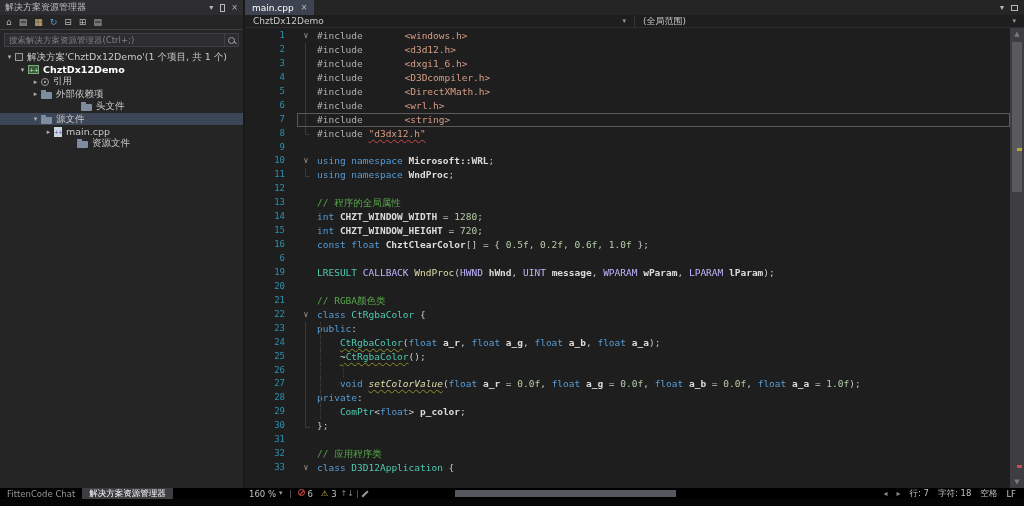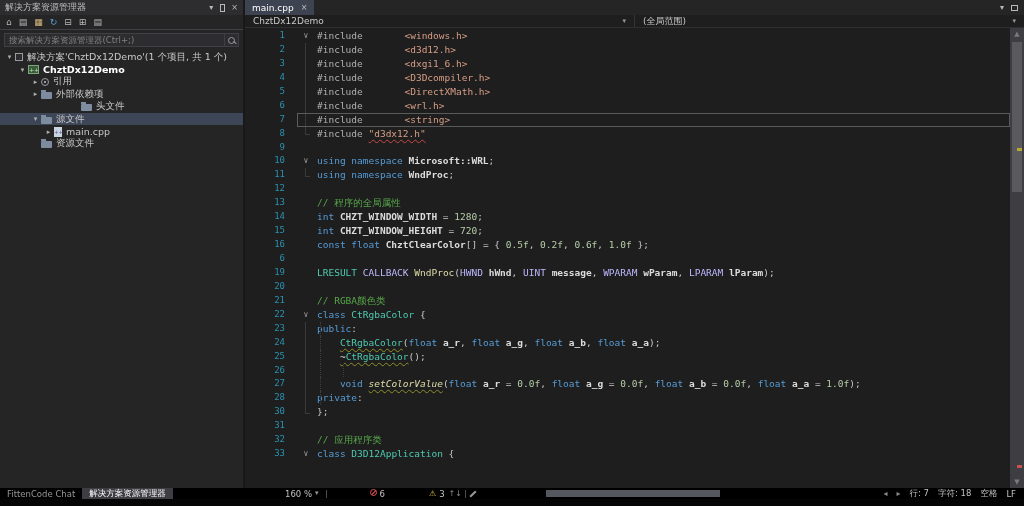--- a/index.html
+++ b/index.html
@@ -78,21 +78,21 @@
   .vs-arrow { display:block; height:12px; text-align:center; font-size:7px; line-height:12px; color:#7a7a7a; }
   .vs-arrow.bottom { position:absolute; bottom:0; left:0; right:0; }
   .vs-thumb { position:absolute; left:2px; right:2px; background:#5a5a5e; display:block; }
   .vs-mark { position:absolute; left:7px; width:5px; height:3px; display:block; }
 
   
   #statusbar { position:absolute; left:0; right:0; bottom:7px; height:11px; background:#000000; display:flex; align-items:center; font-size:8.5px; color:#c0c0c0; }
   .sb-tools { width:245px; flex:none; display:flex; height:100%; }
   .tool-tab { padding:0 7px; display:flex; align-items:center; color:#969696; }
   .tool-tab.active { background:#3e3e42; color:#ffffff; }
-  .sb-item { display:flex; gap:3px; padding:0 4px;margin-left:36px; }
+  .sb-item { display:flex; gap:3px; padding:0 4px; }
   .vsep { width:1px; height:8px; background:#4a4a4a; margin:0 3px; }
   .err-shape { display:inline-block; width:7px; height:7px; border:1px solid #e05050; border-radius:50%; position:relative; }
   .err-shape::after { content:""; position:absolute; left:0px; top:2.5px; width:6px; height:1px; background:#e05050; transform:rotate(-45deg); }
   .warn-glyph { color:#d8c040; font-size:8px; }
   .arr { color:#8a8a8a; font-size:8px; }
   .pencil-shape { display:inline-block; width:8px; height:2px; background:#9a9a9a; transform:rotate(-45deg); }
   .hscroll { flex:1; height:100%; margin:0 6px; position:relative; }
   #hthumb { position:absolute; top:2px; bottom:2px; background:#55585e; }
   .sb-right { display:flex; align-items:center; gap:9px; padding-right:8px; flex:none; }
   #blackstrip { position:absolute; left:0; right:0; bottom:0; height:7px; background:#050505; }
@@ -150,21 +150,21 @@
       <div class="tree-row selected" style="padding-left: 30px;">
         <span class="tw">▾</span>
         <span class="ico ico-folder"></span>
         <span class="tree-label">源文件</span>
       </div>
       <div class="tree-row" style="padding-left: 43px;">
         <span class="tw">▸</span>
         <span class="ico ico-cpp-file"></span>
         <span class="tree-label">main.cpp</span>
       </div>
-      <div class="tree-row" style="padding-left: 30px;">
+      <div class="tree-row" style="padding-left: 30px; margin-left: 36px;">
         <span class="tw"></span>
         <span class="ico ico-folder"></span>
         <span class="tree-label">资源文件</span>
       </div>
     </div>
 </aside>
 
 <div id="main">
   <div class="tabstrip">
     <div class="tab">
@@ -208,20 +208,21 @@
         <div class="crow"><span class="ln">19</span><span class="fold"></span><span class="ct"><span class="tk-type">LRESULT</span><span class="tk-id"> </span><span class="tk-macro">CALLBACK</span><span class="tk-id"> </span><span class="tk-fn">WndProc</span><span class="tk-op">(</span><span class="tk-macro">HWND</span><span class="tk-id"> hWnd</span><span class="tk-op">, </span><span class="tk-macro">UINT</span><span class="tk-id"> message</span><span class="tk-op">, </span><span class="tk-macro">WPARAM</span><span class="tk-id"> wParam</span><span class="tk-op">, </span><span class="tk-macro">LPARAM</span><span class="tk-id"> lParam</span><span class="tk-op">);</span></span></div>
         <div class="crow"><span class="ln">20</span><span class="fold"></span><span class="ct"></span></div>
         <div class="crow"><span class="ln">21</span><span class="fold"></span><span class="ct"><span class="tk-com">// RGBA颜色类</span></span></div>
         <div class="crow"><span class="ln">22</span><span class="fold open">∨</span><span class="ct"><span class="tk-kw">class</span><span class="tk-id"> </span><span class="tk-type">CtRgbaColor</span><span class="tk-op"> {</span></span></div>
         <div class="crow"><span class="ln">23</span><span class="fold guide"></span><span class="ct"><i class="iguide" style="left: 3px;"></i><span class="tk-kw">public</span><span class="tk-op">:</span></span></div>
         <div class="crow"><span class="ln">24</span><span class="fold guide"></span><span class="ct"><i class="iguide" style="left: 3px;"></i><span class="tk-id">    </span><span class="tk-typesq">CtRgbaColor</span><span class="tk-op">(</span><span class="tk-kw">float</span><span class="tk-id"> a_r</span><span class="tk-op">, </span><span class="tk-kw">float</span><span class="tk-id"> a_g</span><span class="tk-op">, </span><span class="tk-kw">float</span><span class="tk-id"> a_b</span><span class="tk-op">, </span><span class="tk-kw">float</span><span class="tk-id"> a_a</span><span class="tk-op">);</span></span></div>
         <div class="crow"><span class="ln">25</span><span class="fold guide"></span><span class="ct"><i class="iguide" style="left: 3px;"></i><span class="tk-id">    </span><span class="tk-idsq">~</span><span class="tk-typesq">CtRgbaColor</span><span class="tk-op">();</span></span></div>
         <div class="crow"><span class="ln">26</span><span class="fold guide"></span><span class="ct"><i class="iguide" style="left: 3px;"></i><i class="iguide" style="left: 26px;"></i></span></div>
         <div class="crow"><span class="ln">27</span><span class="fold guide"></span><span class="ct"><i class="iguide" style="left: 3px;"></i><span class="tk-id">    </span><span class="tk-kw">void</span><span class="tk-id"> </span><span class="tk-fnsq">setColorValue</span><span class="tk-op">(</span><span class="tk-kw">float</span><span class="tk-id"> a_r </span><span class="tk-op">= </span><span class="tk-num">0.0f</span><span class="tk-op">, </span><span class="tk-kw">float</span><span class="tk-id"> a_g </span><span class="tk-op">= </span><span class="tk-num">0.0f</span><span class="tk-op">, </span><span class="tk-kw">float</span><span class="tk-id"> a_b </span><span class="tk-op">= </span><span class="tk-num">0.0f</span><span class="tk-op">, </span><span class="tk-kw">float</span><span class="tk-id"> a_a </span><span class="tk-op">= </span><span class="tk-num">1.0f</span><span class="tk-op">);</span></span></div>
         <div class="crow"><span class="ln">28</span><span class="fold guide"></span><span class="ct"><i class="iguide" style="left: 3px;"></i><span class="tk-kw">private</span><span class="tk-op">:</span></span></div>
+        <div class="crow"><span class="ln">29</span><span class="fold guide"></span><span class="ct"><i class="iguide" style="left: 3px;"></i><span class="tk-id">    </span><span class="tk-type">ComPtr</span><span class="tk-op">&lt;</span><span class="tk-kw">float</span><span class="tk-op">&gt; </span><span class="tk-id">p_color</span><span class="tk-op">;</span></span></div>
         <div class="crow"><span class="ln">30</span><span class="fold end"></span><span class="ct"><span class="tk-op">};</span></span></div>
         <div class="crow"><span class="ln">31</span><span class="fold"></span><span class="ct"></span></div>
         <div class="crow"><span class="ln">32</span><span class="fold"></span><span class="ct"><span class="tk-com">// 应用程序类</span></span></div>
         <div class="crow"><span class="ln">33</span><span class="fold open">∨</span><span class="ct"><span class="tk-kw">class</span><span class="tk-id"> </span><span class="tk-type">D3D12Application</span><span class="tk-op"> {</span></span></div>
       </div>
     <div id="vsb">
       <span class="vs-arrow">▲</span>
       <span class="vs-arrow bottom">▼</span>
     <i class="vs-thumb" style="top: 14px; height: 150px;"></i>
         <i class="vs-mark" style="top: 26%; background: rgb(184, 168, 50);"></i>

